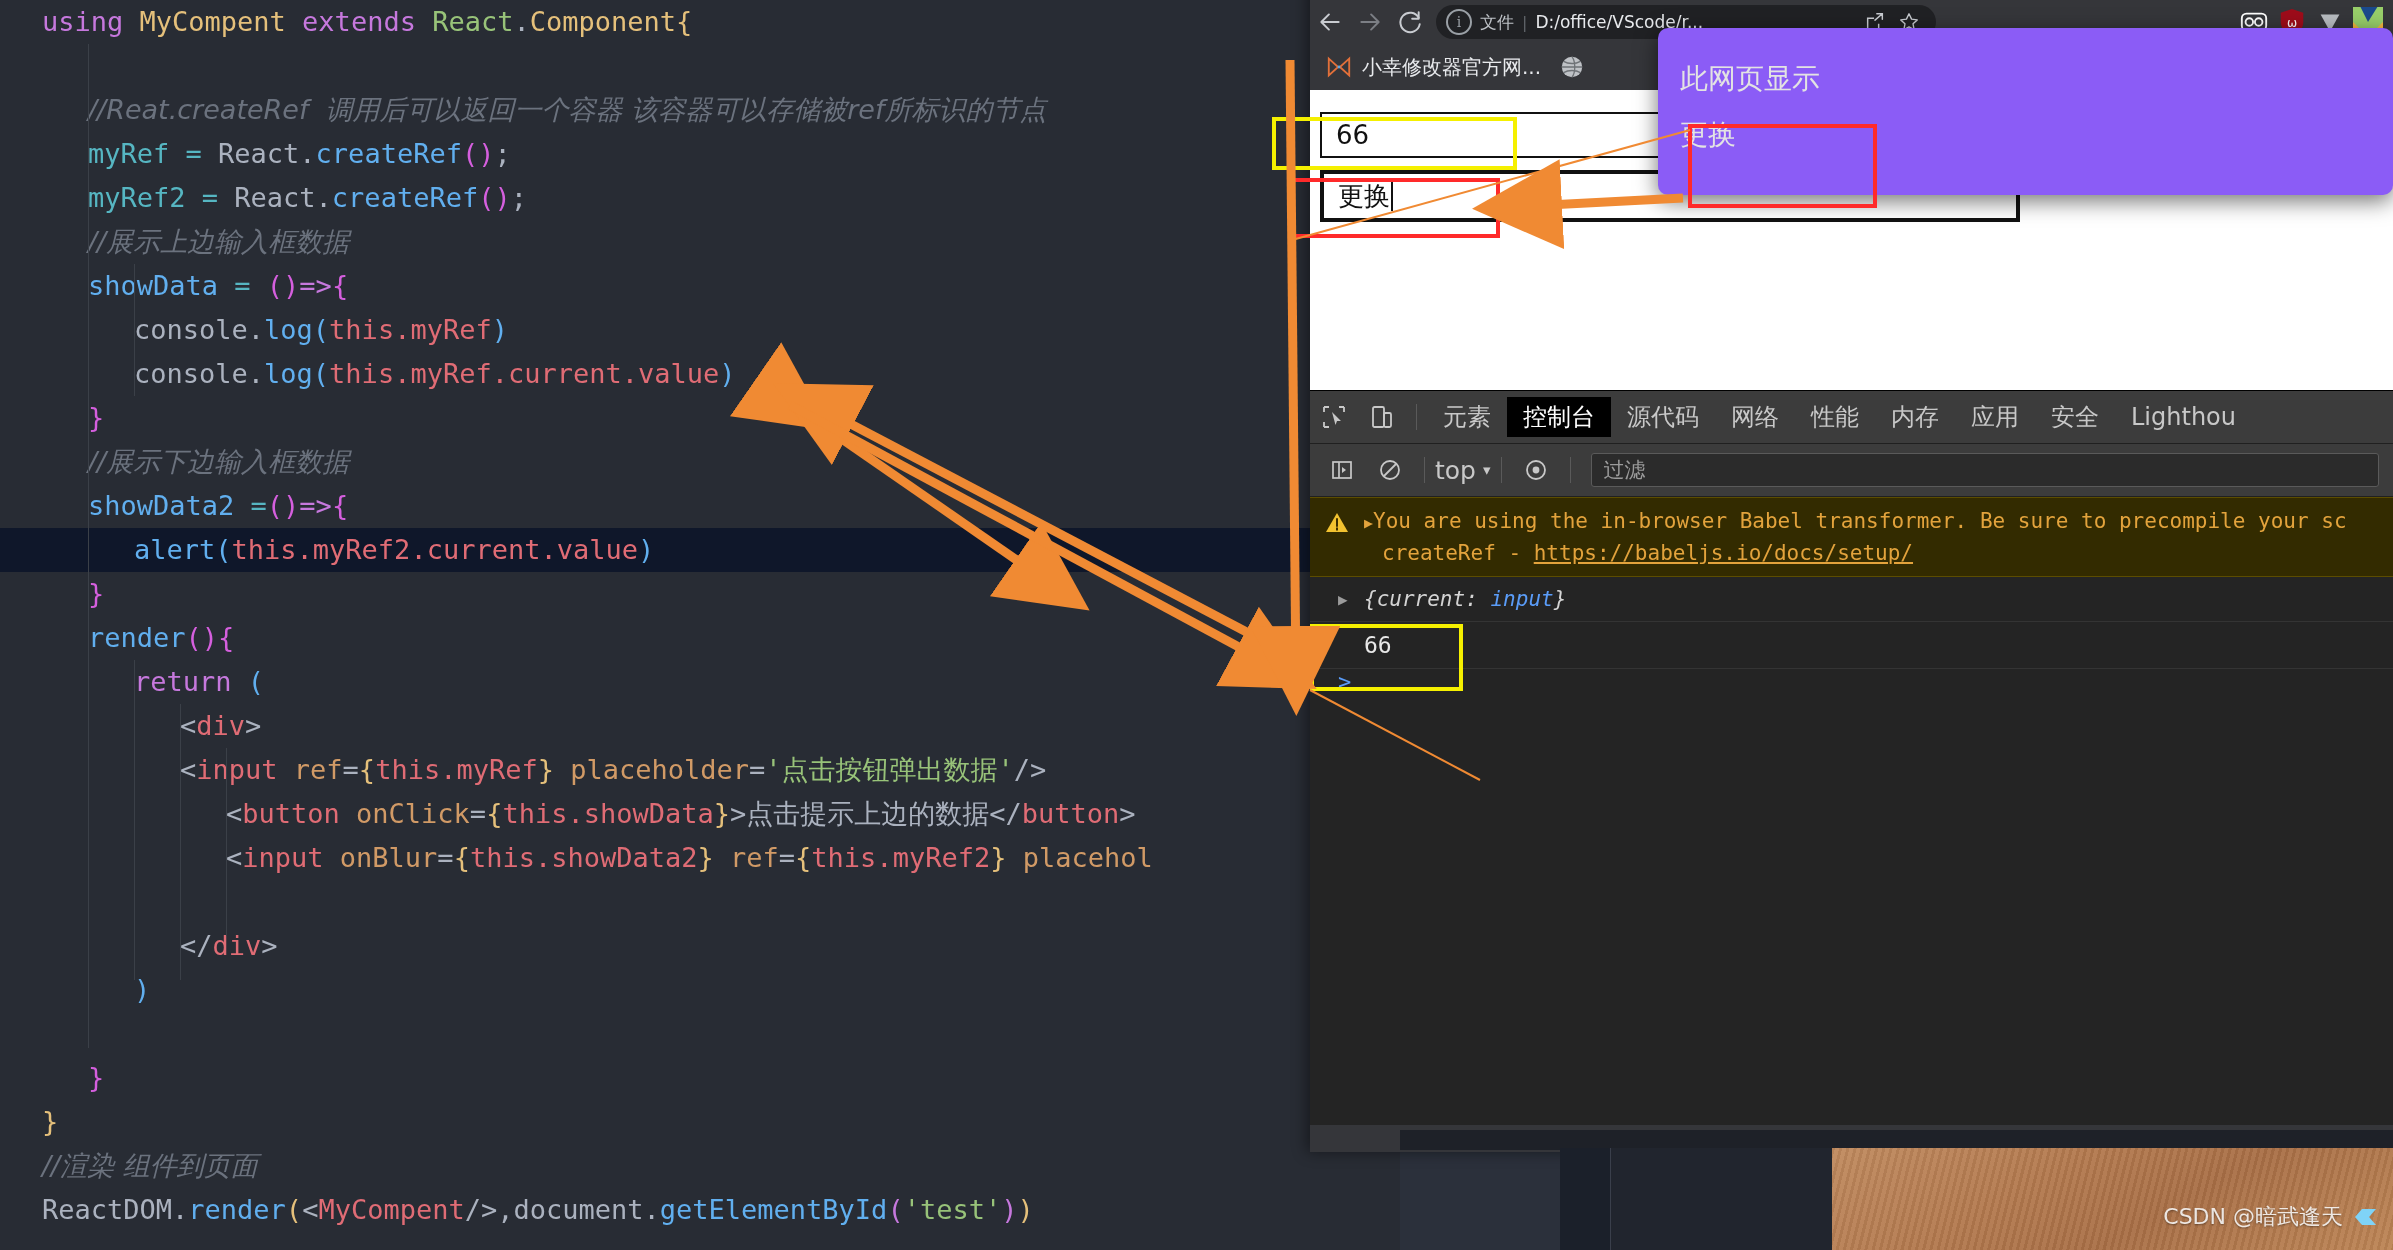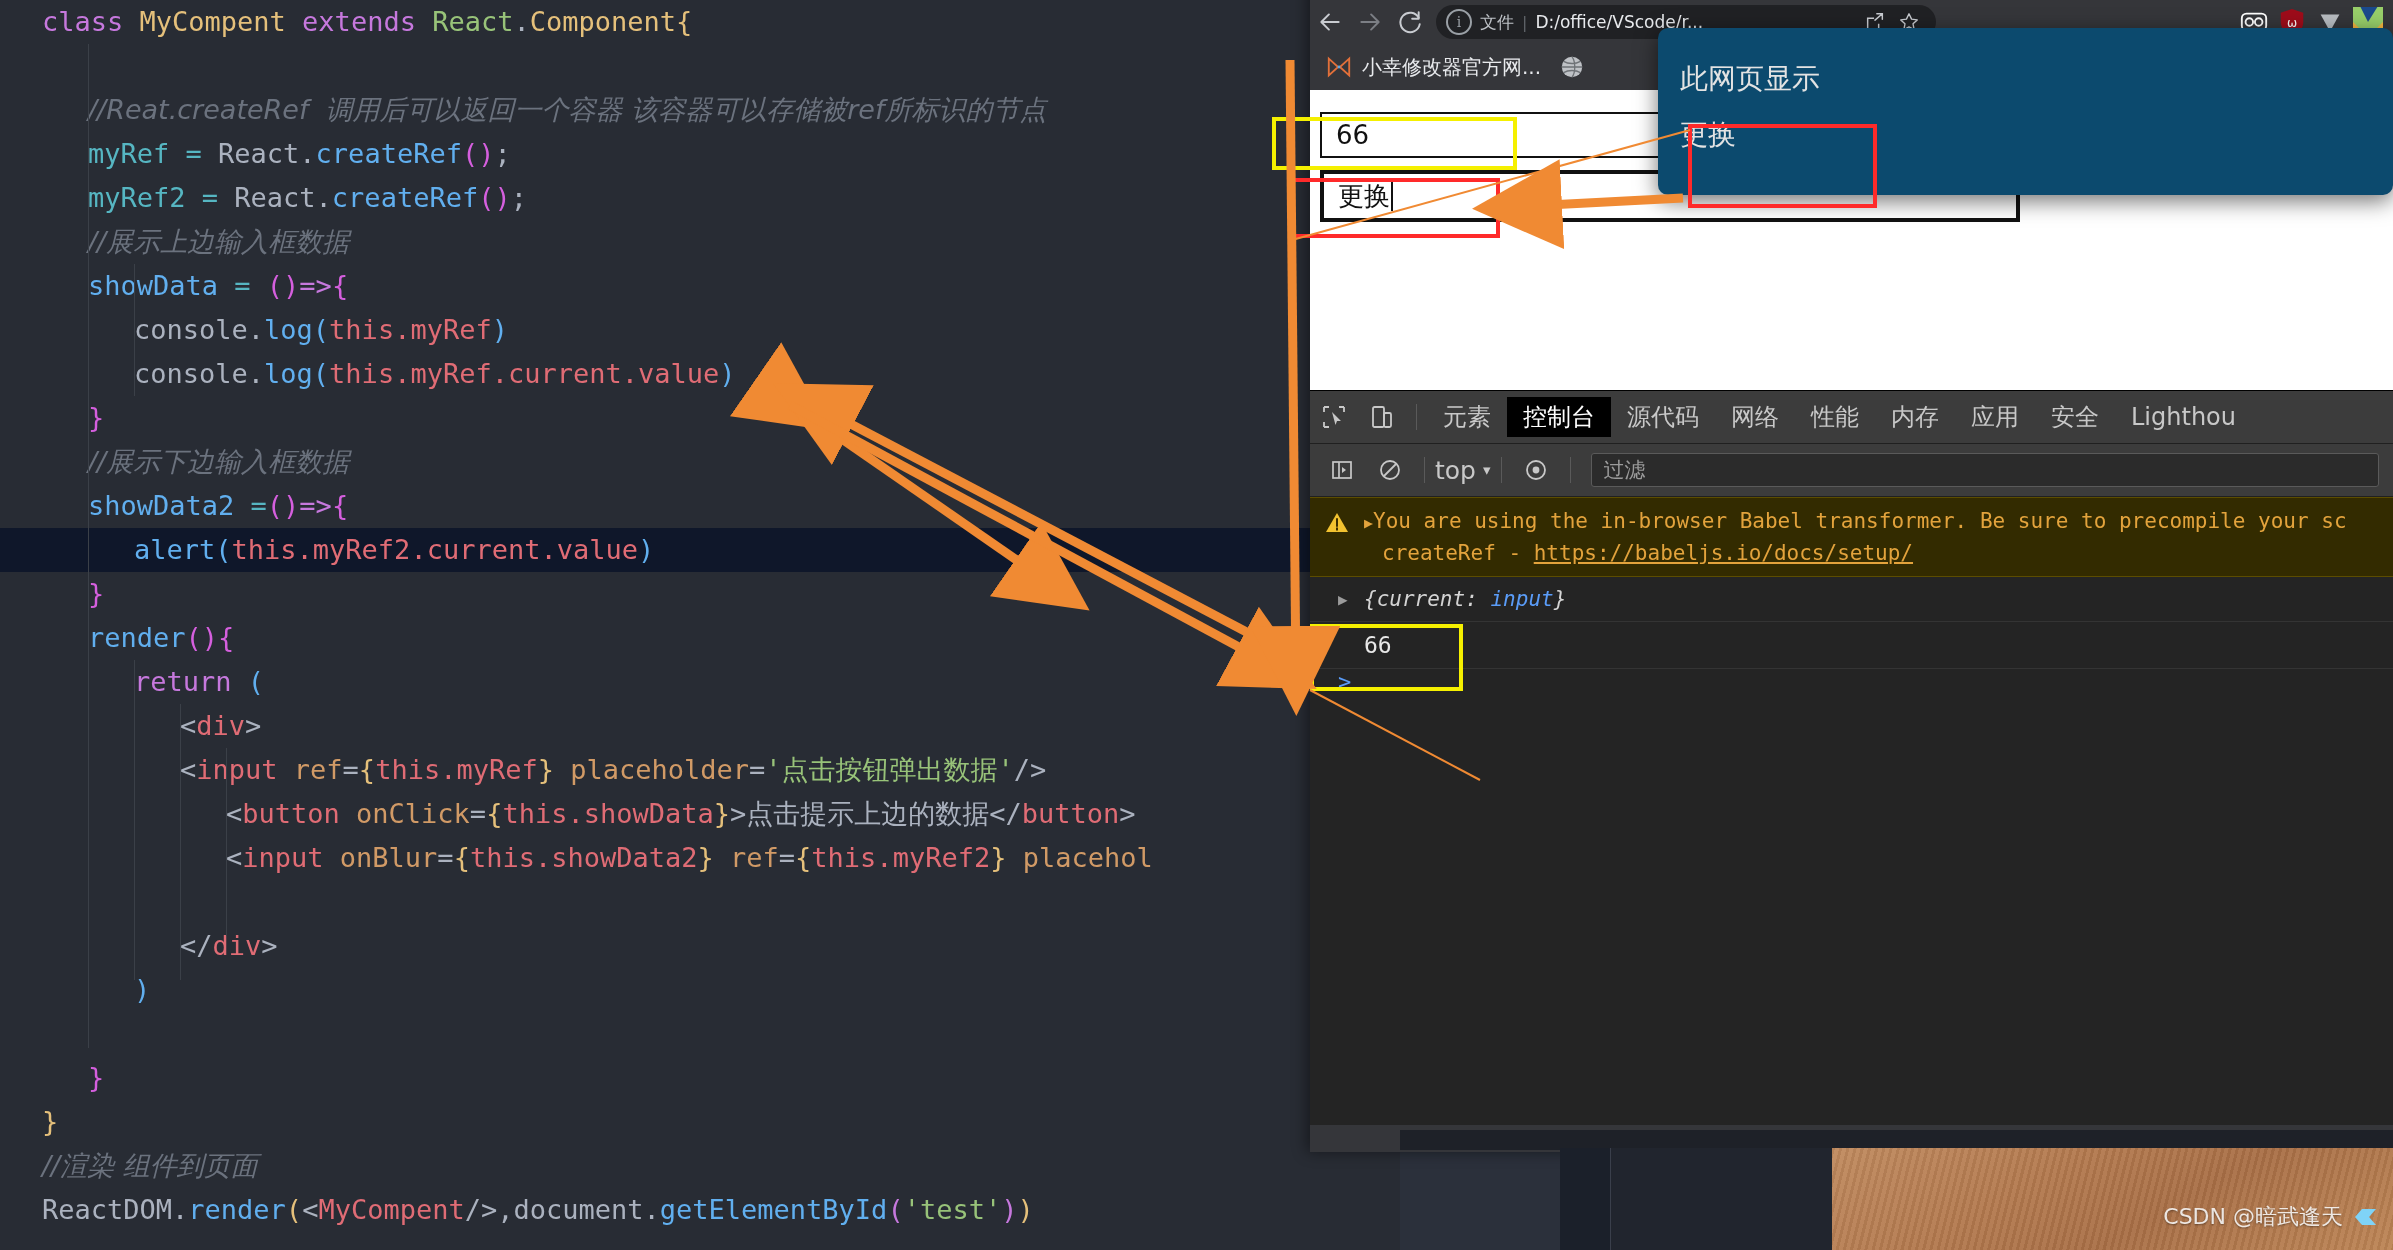--- a/index.html
+++ b/index.html
@@ -93,21 +93,21 @@
   }
   .wbinput{
     position:absolute;background:#fff;border:2px solid #111;
     font-family:"DejaVu Sans",sans-serif;font-size:26px;color:#111;
     display:flex;align-items:center;padding-left:14px;box-sizing:border-box;
   }
 
   
   #modal{
     position:absolute;left:1658px;top:28px;width:735px;height:167px;
-    background:#0c4a6e;border-radius:10px;
+    background:#8b5cf6;border-radius:10px;
     box-shadow:0 6px 22px rgba(0,0,0,.55);
     z-index:40;
   }
   #modal .mtitle{
     position:absolute;left:22px;top:32px;color:#e3e3e3;font-size:28px;
     font-family:"DejaVu Sans",sans-serif;
   }
   #modal .mbody{
     position:absolute;left:22px;top:88px;color:#e3e3e3;font-size:28px;
     font-family:"DejaVu Sans",sans-serif;
@@ -200,21 +200,21 @@
     color:rgba(255,255,255,.85);font-size:22px;
     font-family:"DejaVu Sans",sans-serif;display:flex;align-items:center;gap:10px;
     text-shadow:0 1px 2px rgba(0,0,0,.4);
   }
 </style>
 </head>
 <body>
 
 <div id="editor">
   <div id="codeLines">
-      <div class="code-line" style="top: 0px;"><span class="txt" style="padding-left: 42px;"><span class="k">class </span><span class="yel">MyCompent </span><span class="k">extends </span><span class="str">React</span><span class="gry">.</span><span class="yel">Component</span><span class="yel">{</span></span></div>
+      <div class="code-line" style="top: 0px;"><span class="txt" style="padding-left: 42px;"><span class="k">using </span><span class="yel">MyCompent </span><span class="k">extends </span><span class="str">React</span><span class="gry">.</span><span class="yel">Component</span><span class="yel">{</span></span></div>
       <div class="code-line" style="top: 44px;"><span class="txt" style="padding-left: 42px;"></span></div>
       <div class="code-line" style="top: 88px;"><span class="txt" style="padding-left: 88px;"><span class="cmt-cn">//Reat.createRef  调用后可以返回一个容器 该容器可以存储被ref所标识的节点</span></span></div>
       <div class="code-line" style="top: 132px;"><span class="txt" style="padding-left: 88px;"><span class="cyan">myRef </span><span class="prop">= </span><span class="var">React</span><span class="gry">.</span><span class="blue">createRef</span><span class="pink">(</span><span class="pink">)</span><span class="gry">;</span></span></div>
       <div class="code-line" style="top: 176px;"><span class="txt" style="padding-left: 88px;"><span class="cyan">myRef2 </span><span class="prop">= </span><span class="var">React</span><span class="gry">.</span><span class="blue">createRef</span><span class="pink">(</span><span class="pink">)</span><span class="gry">;</span></span></div>
       <div class="code-line" style="top: 220px;"><span class="txt" style="padding-left: 88px;"><span class="cmt-cn">//展示上边输入框数据</span></span></div>
       <div class="code-line" style="top: 264px;"><span class="txt" style="padding-left: 88px;"><span class="blue">showData </span><span class="prop">= </span><span class="pink">(</span><span class="pink">)</span><span class="mag">=&gt;</span><span class="pink">{</span></span></div>
       <div class="code-line" style="top: 308px;"><span class="txt" style="padding-left: 134px;"><span class="gry">console</span><span class="gry">.</span><span class="blue">log</span><span class="blue">(</span><span class="red">this</span><span class="red">.</span><span class="red">myRef</span><span class="blue">)</span></span></div>
       <div class="code-line" style="top: 352px;"><span class="txt" style="padding-left: 134px;"><span class="gry">console</span><span class="gry">.</span><span class="blue">log</span><span class="blue">(</span><span class="red">this</span><span class="red">.</span><span class="red">myRef</span><span class="red">.</span><span class="red">current</span><span class="red">.</span><span class="red">value</span><span class="blue">)</span></span></div>
       <div class="code-line" style="top: 396px;"><span class="txt" style="padding-left: 88px;"><span class="pink">}</span></span></div>
       <div class="code-line" style="top: 440px;"><span class="txt" style="padding-left: 88px;"><span class="cmt-cn">//展示下边输入框数据</span></span></div>

